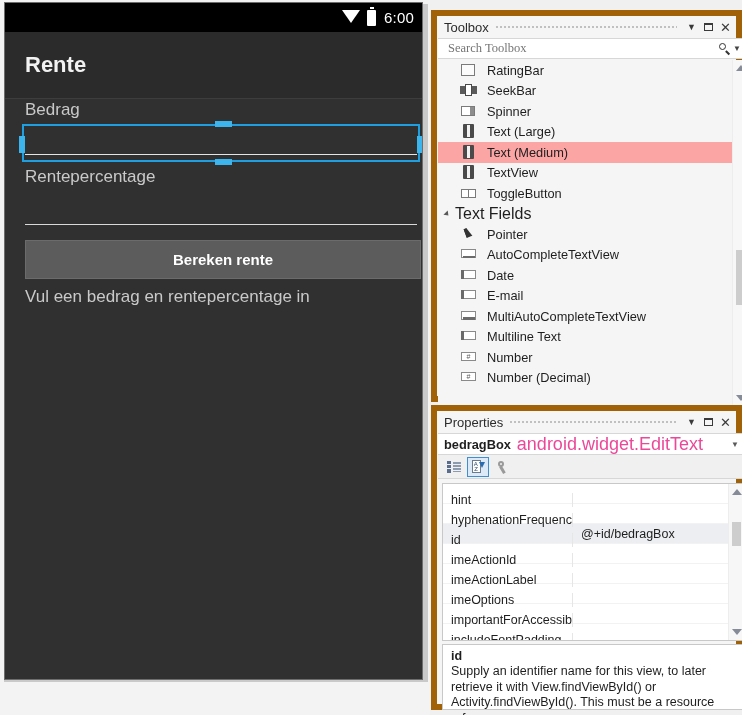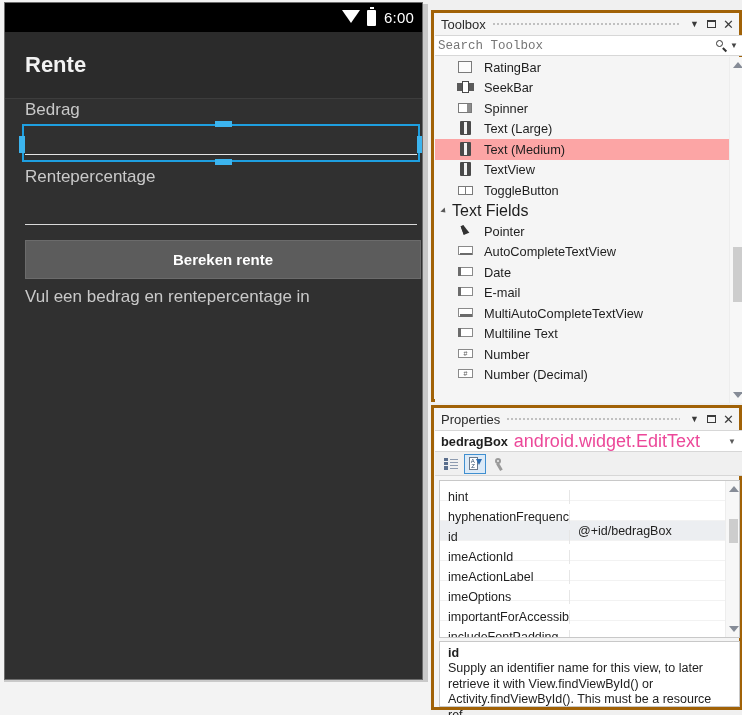--- a/index.html
+++ b/index.html
@@ -109,21 +109,21 @@
   }
   #result-text{
     position:absolute;left:20px;top:188px;
     color:#c9c9c9;font-size:17px;
   }
 
   
   .toolwin{
     position:absolute;
     background:#f5f5f5;
-    border:3px solid #a16207;
+    border:6px solid #a16207;
     box-sizing:border-box;
     font-size:12.5px;color:#1e1e1e;
   }
   .toolwin-header{
     height:22px;display:flex;align-items:center;
     padding:0 2px 0 7px;
     background:#f5f5f5;
     box-sizing:border-box;
   }
   .toolwin-title{font-size:13px;color:#2b2b2b;white-space:nowrap;}
@@ -147,22 +147,22 @@
 
   
   #toolbox{left:431px;top:10px;width:311px;height:392px;}
   #tb-search{
     position:absolute;left:1px;top:22px;width:309px;height:21px;
     background:#fff;border-top:1px solid #d7d7d7;border-bottom:1px solid #d7d7d7;
     box-sizing:border-box;display:flex;align-items:center;
   }
   #tb-search-input{
     flex:1;border:none;outline:none;background:transparent;
-    font-family:Liberation Mono, monospace;font-size:12.5px;color:#6d6d6d;
-    padding-left:3px;
+    font-family:Liberation Serif, serif;font-size:12.5px;color:#6d6d6d;
+    padding-left:10px;
   }
   .search-glyph{
     width:13px;height:13px;margin-right:2px;position:relative;
   }
   .search-glyph:before{
     content:"";position:absolute;left:1px;top:1px;width:7px;height:7px;
     border:1.5px solid #333;border-radius:50%;box-sizing:border-box;
   }
   .search-glyph:after{
     content:"";position:absolute;left:8px;top:8px;width:5px;height:1.5px;

